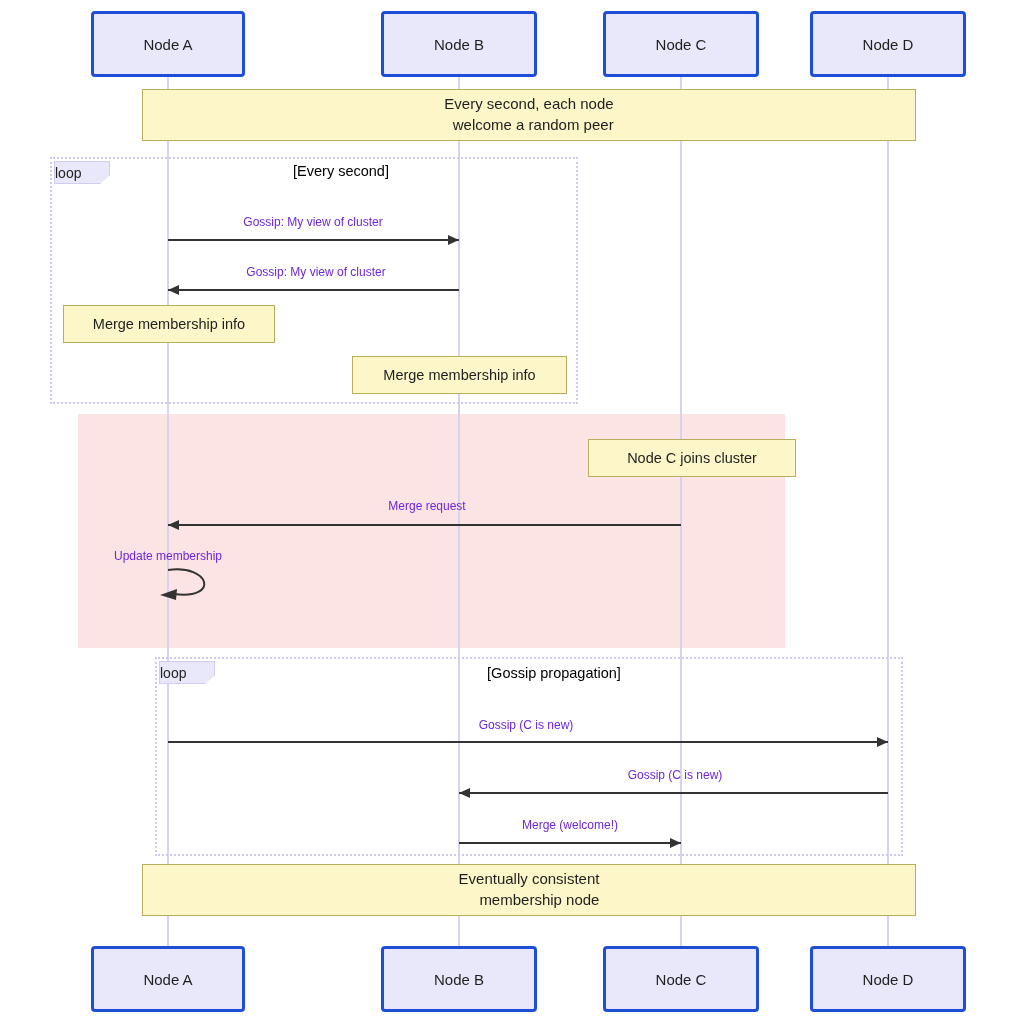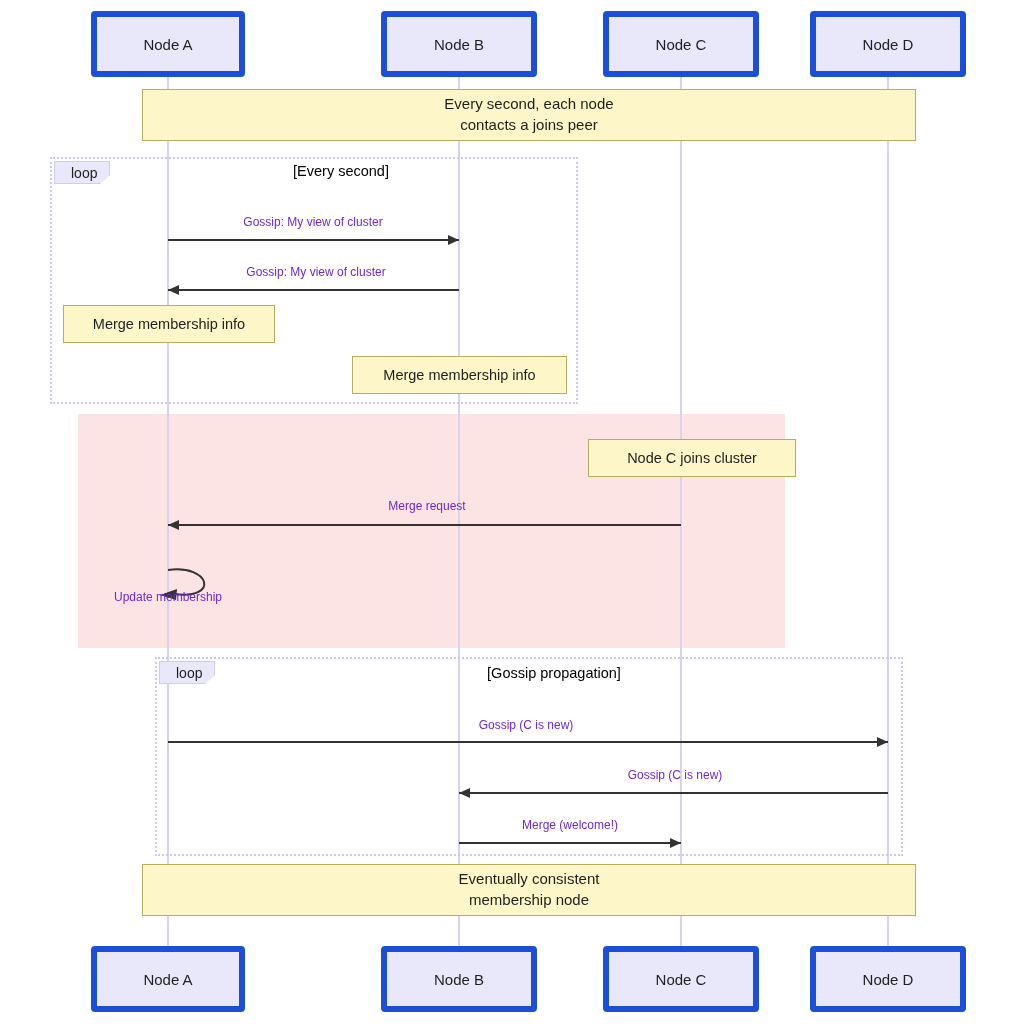--- a/index.html
+++ b/index.html
@@ -27,40 +27,40 @@
     width: 2px;
     background: #d8d2ee;
     z-index: 1;
   }
 
   
   .actor-box {
     position: absolute;
     box-sizing: border-box;
     background: #e9e8fb;
-    border: 6px solid #1d4ed8;
+    border: 3px solid #1d4ed8;
     border-radius: 4px;
     display: flex;
     align-items: center;
     justify-content: center;
     font-size: 15px;
     color: #1f1f1f;
     z-index: 5;
   }
 
   
   .note {
     position: absolute;
     box-sizing: border-box;
     background: #fdf6c8;
     border: 1px solid #b6ae5a;
     display: flex;
     align-items: center;
     justify-content: center;
-    text-align: center;
+    text-align: right;
     font-size: 14.5px;
     color: #1f1f1f;
     line-height: 1.38;
     z-index: 6;
     padding: 2px 6px;
   }
   .note.wide { font-size: 15px; }
 
   
   .loop-frame {
@@ -72,21 +72,21 @@
   }
   .loop-tag {
     position: absolute;
     box-sizing: border-box;
     background: #e9e8fb;
     border: 1px solid #d0cdf0;
     font-size: 14px;
     color: #1f1f1f;
     display: flex;
     align-items: center;
-    padding-left: 16px;
+    padding-left: 0;
     z-index: 7;
     clip-path: polygon(0 0, 100% 0, 100% 62%, 82% 100%, 0 100%);
   }
   .loop-cond {
     position: absolute;
     font-size: 14.5px;
     color: #000000;
     z-index: 7;
     white-space: nowrap;
   }
@@ -151,21 +151,21 @@
       <div class="msg-label" style="left: 316px; top: 265px; transform: translateX(-50%);">Gossip: My view of cluster</div>
       <svg class="msg-svg" width="541" height="20" viewBox="0 0 541 20" style="left: 154px; top: 515px;">
         <line x1="14" y1="10" x2="527" y2="10" stroke="#333333" stroke-width="1.8"></line>
         <polygon points="14,10 25,5 25,15" fill="#333333"></polygon>
       </svg>
       <div class="msg-label" style="left: 427px; top: 499px; transform: translateX(-50%);">Merge request</div>
       <svg class="msg-svg" width="70" height="48" viewBox="0 0 70 48" style="left: 164px; top: 562px;">
         <path d="M 4 8 C 46 2, 56 38, 10 32" fill="none" stroke="#333333" stroke-width="2"></path>
         <polygon points="-4,33 13,27 12,38" fill="#333333"></polygon>
       </svg>
-      <div class="msg-label" style="left: 168px; top: 549px; transform: translateX(-50%); margin-top: 41px;">Update membership</div>
+      <div class="msg-label" style="left: 168px; top: 549px; transform: translateX(-50%);">Update membership</div>
       <svg class="msg-svg" width="748" height="20" viewBox="0 0 748 20" style="left: 154px; top: 732px;">
         <line x1="14" y1="10" x2="734" y2="10" stroke="#333333" stroke-width="1.8"></line>
         <polygon points="734,10 723,5 723,15" fill="#333333"></polygon>
       </svg>
       <div class="msg-label" style="left: 526px; top: 718px; transform: translateX(-50%);">Gossip (C is new)</div>
       <svg class="msg-svg" width="457" height="20" viewBox="0 0 457 20" style="left: 445px; top: 783px;">
         <line x1="14" y1="10" x2="443" y2="10" stroke="#333333" stroke-width="1.8"></line>
         <polygon points="14,10 25,5 25,15" fill="#333333"></polygon>
       </svg>
       <div class="msg-label" style="left: 675px; top: 768px; transform: translateX(-50%);">Gossip (C is new)</div>
@@ -173,21 +173,21 @@
         <line x1="14" y1="10" x2="236" y2="10" stroke="#333333" stroke-width="1.8"></line>
         <polygon points="236,10 225,5 225,15" fill="#333333"></polygon>
       </svg>
       <div class="msg-label" style="left: 570px; top: 818px; transform: translateX(-50%);">Merge (welcome!)</div>
     </div>
 
   <div id="notes-layer">
       <div class="note wide" style="left: 142px; top: 89px; width: 774px; height: 52px;">
         <div>
           <div>Every second, each node</div>
-          <div>contacts a joins peer</div>
+          <div>welcome a random peer</div>
         </div>
       </div>
       <div class="note " style="left: 63px; top: 305px; width: 212px; height: 38px;">
         <div>Merge membership info</div>
       </div>
       <div class="note " style="left: 352px; top: 356px; width: 215px; height: 38px;">
         <div>Merge membership info</div>
       </div>
       <div class="note " style="left: 588px; top: 439px; width: 208px; height: 38px;">
         <div>Node C joins cluster</div>

